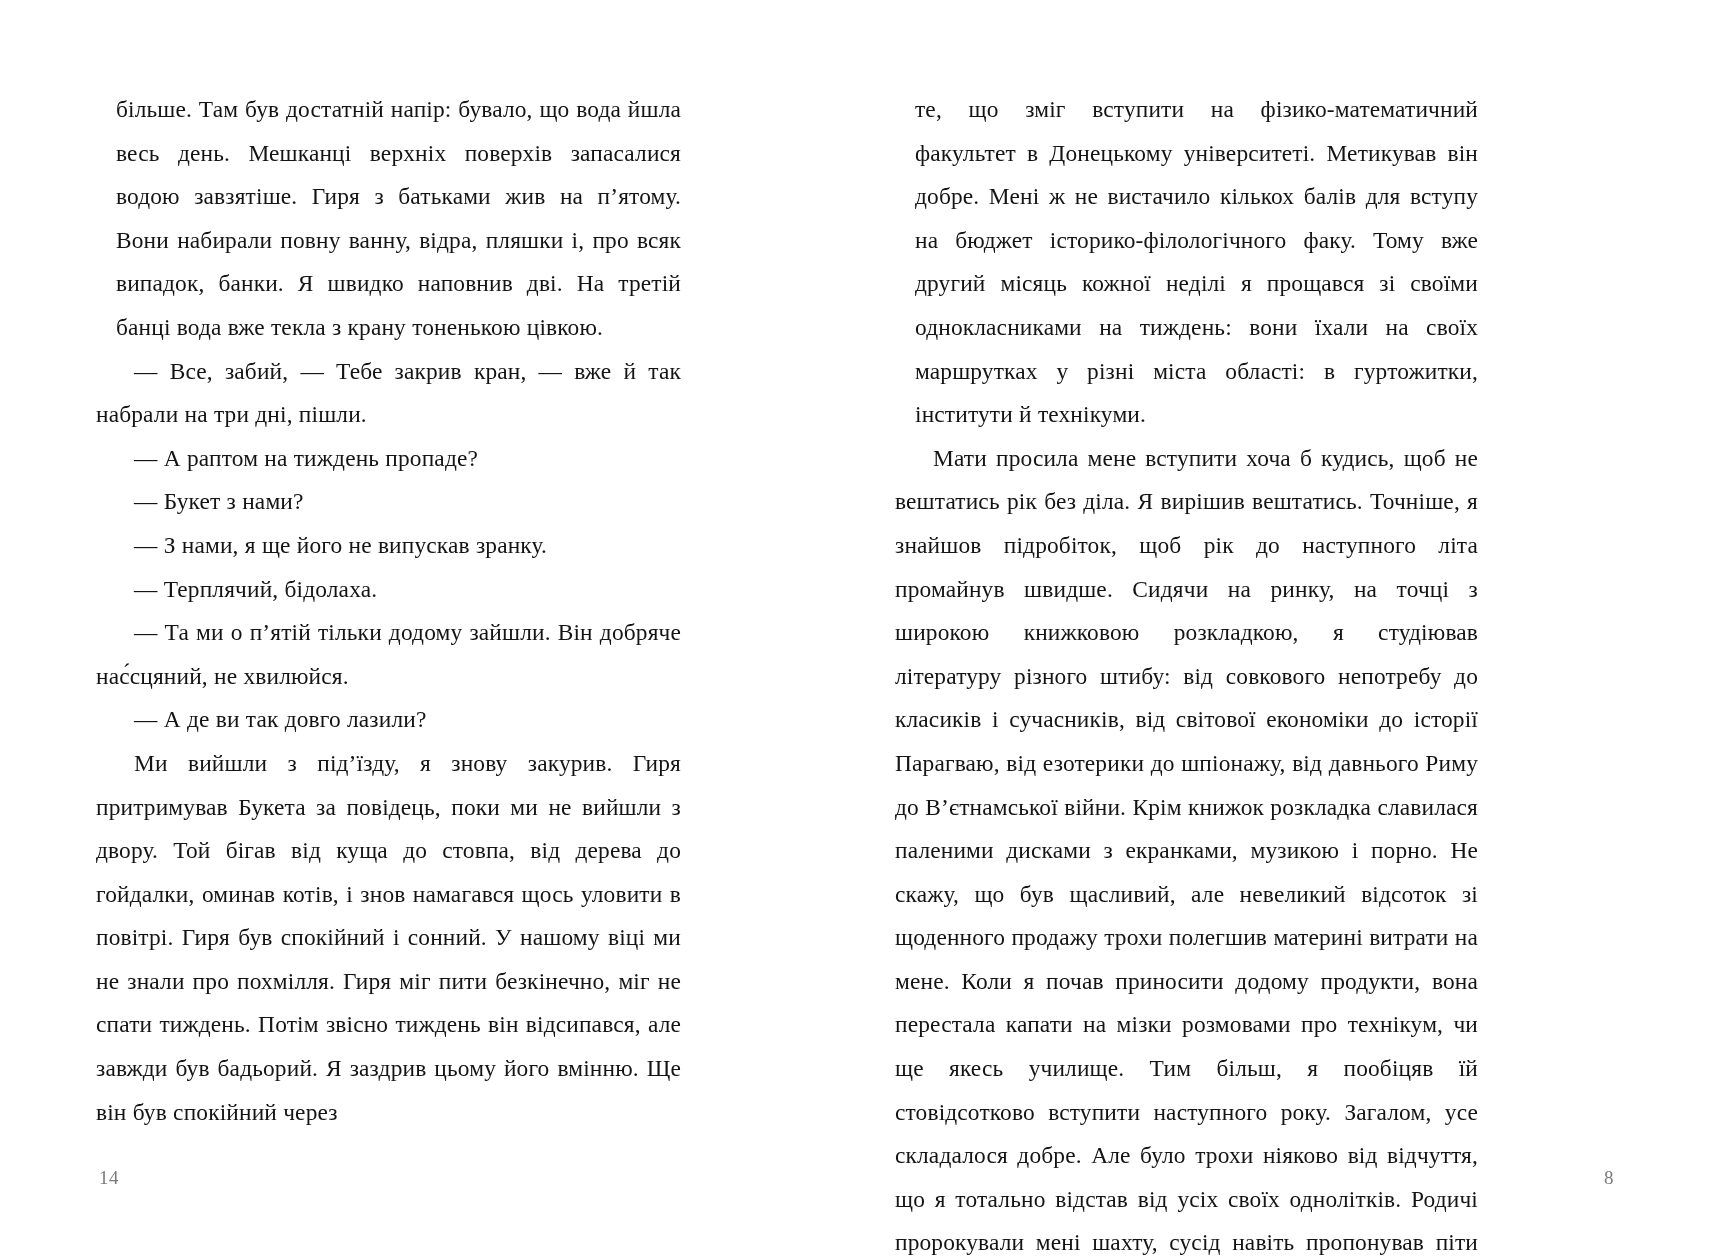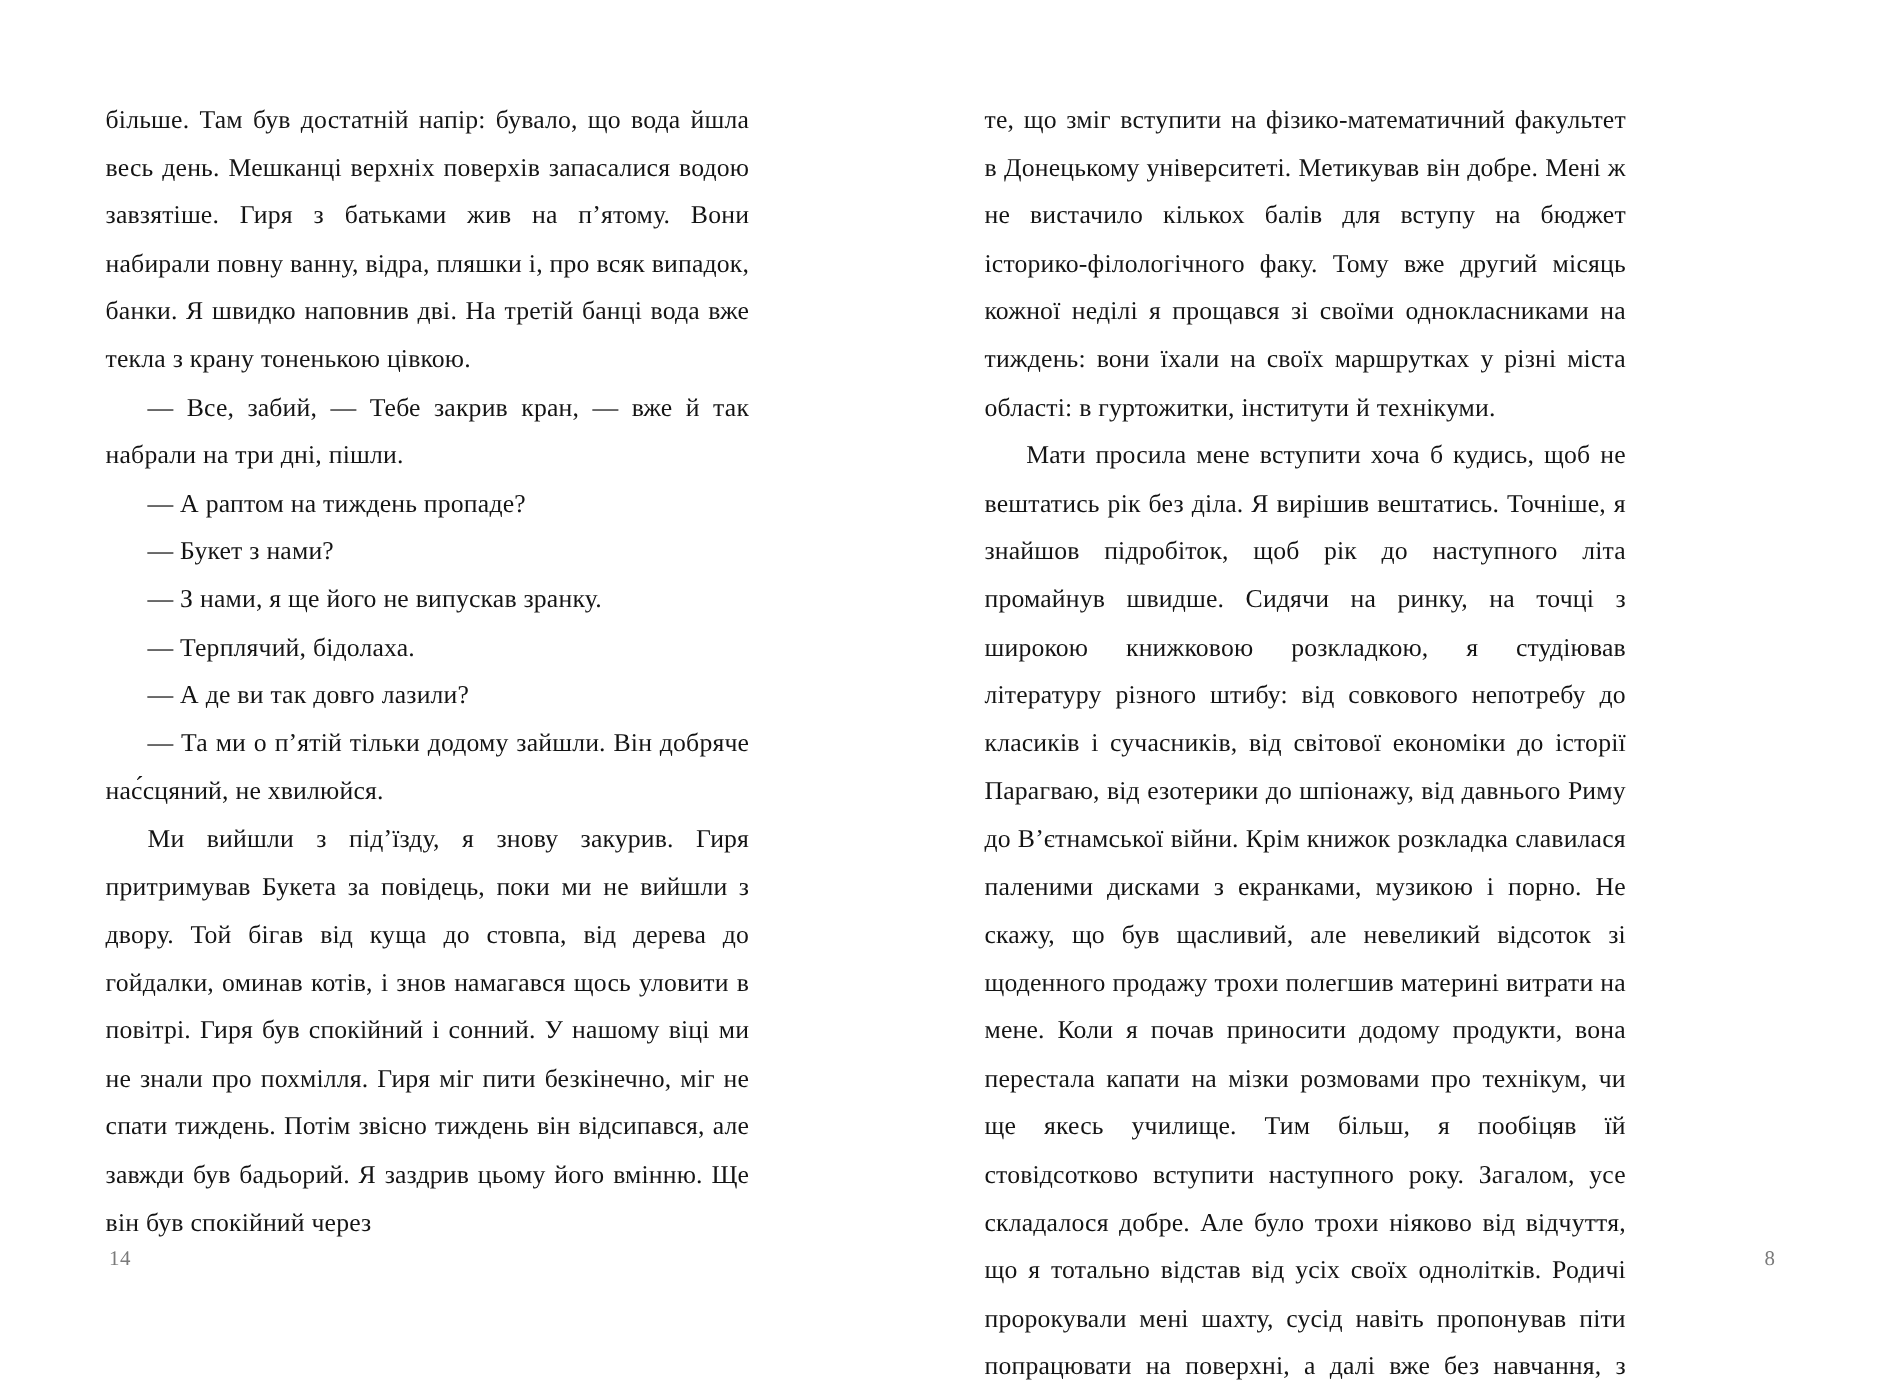--- a/index.html
+++ b/index.html
@@ -42,25 +42,25 @@
     text-align: justify;
     text-justify: inter-word;
     font-size: 23.4px;
     line-height: 43.6px;
     color: #141414;
     letter-spacing: 0.15px;
     word-spacing: 0.2px;
     -webkit-font-smoothing: antialiased;
   }
   p.indent { text-indent: 38px; }
-  p.noindent { text-indent: 0; }
+  p.noindent { text-indent: 0; margin-left: 20px; }
 
   .folio {
     position: absolute;
-    bottom: 102px;
+    bottom: 69px;
     font-size: 19px;
     color: #7a7a7a;
     font-family: "Liberation Serif", "DejaVu Serif", serif;
     letter-spacing: 0.5px;
   }
   .folio-left  { left: 99px; }
   .folio-right { right: 99px; }
 </style>
 </head>
 <body>
@@ -68,22 +68,22 @@
 <div class="spread">
 
   <div class="page page-left">
     <div class="textblock">
       <p class="para noindent">більше. Там був достатній напір: бувало, що вода йшла весь день. Мешканці верхніх поверхів запасалися водою завзятіше. Гиря з батьками жив на п’ятому. Вони набирали повну ванну, відра, пляшки і, про всяк випадок, банки. Я швидко наповнив дві. На третій банці вода вже текла з крану тоненькою цівкою.</p>
       <p class="para indent">— Все, забий, — Тебе закрив кран, — вже й так набрали на три дні, пішли.</p>
       <p class="para indent">— А раптом на тиждень пропаде?</p>
       <p class="para indent">— Букет з нами?</p>
       <p class="para indent">— З нами, я ще його не випускав зранку.</p>
       <p class="para indent">— Терплячий, бідолаха.</p>
+      <p class="para indent">— Та ми о п’ятій тільки додому зайшли. Він добряче нас́сцяний, не хвилюйся.</p>
       <p class="para indent">— А де ви так довго лазили?</p>
-      <p class="para indent">— Та ми о п’ятій тільки додому зайшли. Він добряче нас́сцяний, не хвилюйся.</p>
       <p class="para indent">Ми вийшли з під’їзду, я знову закурив. Гиря притримував Букета за повідець, поки ми не вийшли з двору. Той бігав від куща до стовпа, від дерева до гойдалки, оминав котів, і знов намагався щось уловити в повітрі. Гиря був спокійний і сонний. У нашому віці ми не знали про похмілля. Гиря міг пити безкінечно, міг не спати тиждень. Потім звісно тиждень він відсипався, але завжди був бадьорий. Я заздрив цьому його вмінню. Ще він був спокійний через</p>
     </div>
     <div class="folio folio-left">14</div>
   </div>
 
   <div class="page page-right">
     <div class="textblock">
       <p class="para noindent">те, що зміг вступити на фізико-математичний факультет в Донецькому університеті. Метикував він добре. Мені ж не вистачило кількох балів для вступу на бюджет історико-філологічного факу. Тому вже другий місяць кожної неділі я прощався зі своїми однокласниками на тиждень: вони їхали на своїх маршрутках у різні міста області: в гуртожитки, інститути й технікуми.</p>
       <p class="para indent">Мати просила мене вступити хоча б кудись, щоб не вештатись рік без діла. Я вирішив вештатись. Точніше, я знайшов підробіток, щоб рік до наступного літа промайнув швидше. Сидячи на ринку, на точці з широкою книжковою розкладкою, я студіював літературу різного штибу: від совкового непотребу до класиків і сучасників, від світової економіки до історії Парагваю, від езотерики до шпіонажу, від давнього Риму до В’єтнамської війни. Крім книжок розкладка славилася паленими дисками з екранками, музикою і порно. Не скажу, що був щасливий, але невеликий відсоток зі щоденного продажу трохи полегшив материні витрати на мене. Коли я почав приносити додому продукти, вона перестала капати на мізки розмовами про технікум, чи ще якесь училище. Тим більш, я пообіцяв їй стовідсотково вступити наступного року. Загалом, усе складалося добре. Але було трохи ніяково від відчуття, що я тотально відстав від усіх своїх однолітків. Родичі пророкували мені шахту, сусід навіть пропонував піти попрацювати на поверхні, а далі вже без навчання, з купленим дипломом, по блату, мене мали б</p>
     </div>

